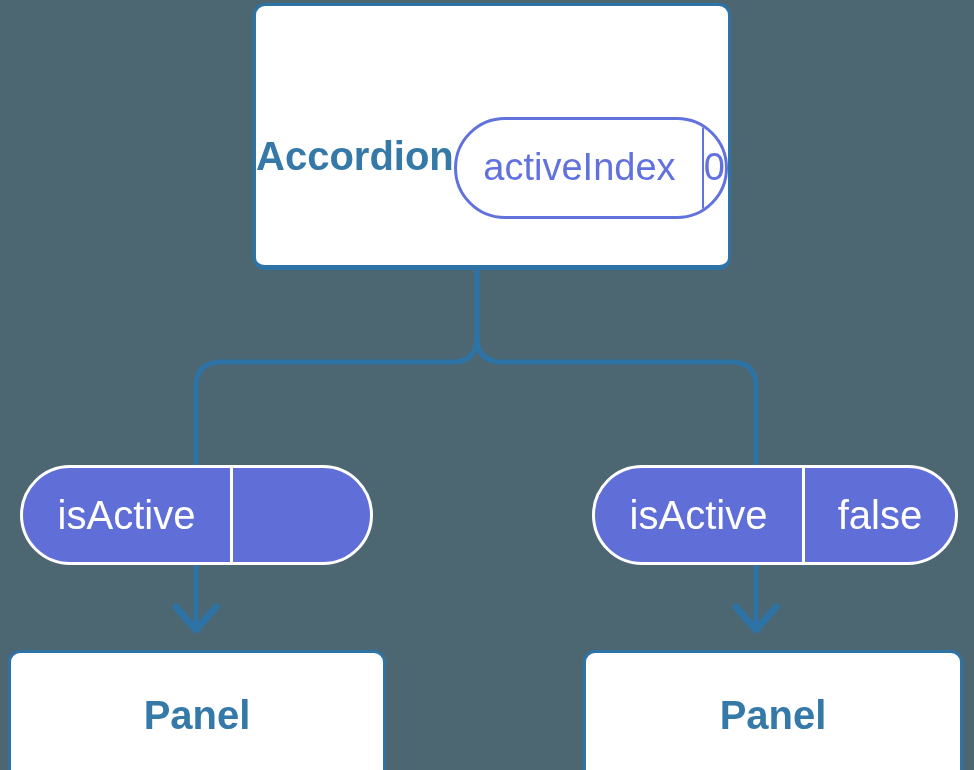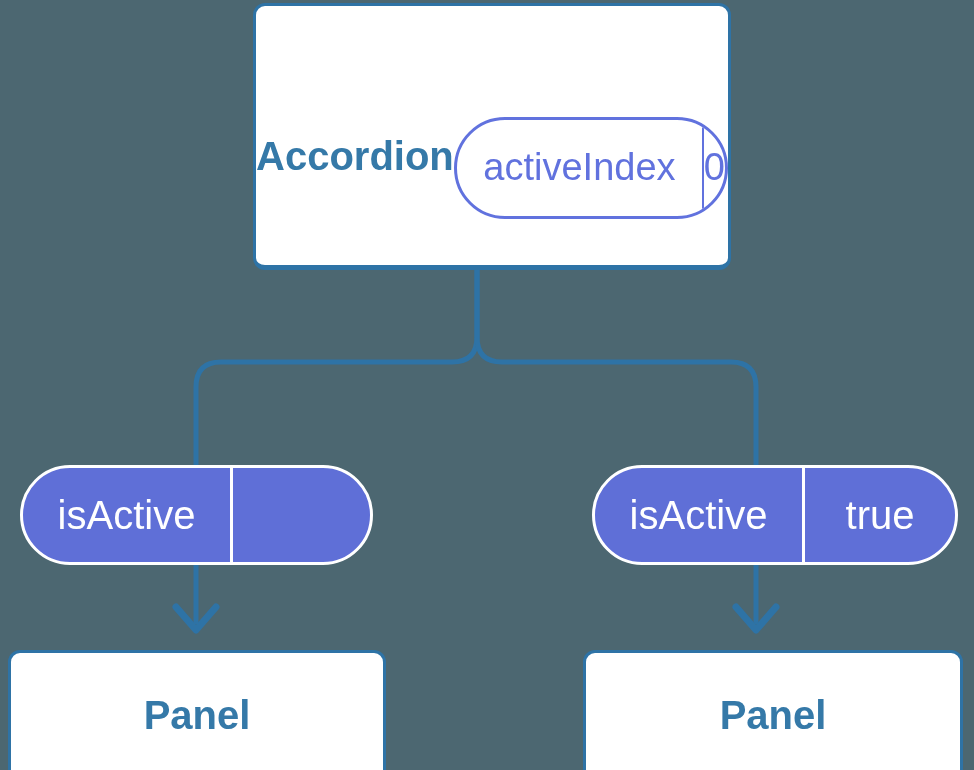--- a/index.html
+++ b/index.html
@@ -150,21 +150,21 @@
   </div>
 
   <div class="prop-pill pill-left">
     <span class="seg seg-name">isActive</span>
     <span class="divider-white"></span>
   </div>
 
   <div class="prop-pill pill-right">
     <span class="seg seg-name">isActive</span>
     <span class="divider-white"></span>
-    <span class="seg seg-value">true</span>
+    <span class="seg seg-value">false</span>
   </div>
 
   <div class="card panel-card panel-left">
     <div class="card-title">Panel</div>
   </div>
 
   <div class="card panel-card panel-right">
     <div class="card-title">Panel</div>
   </div>
 

